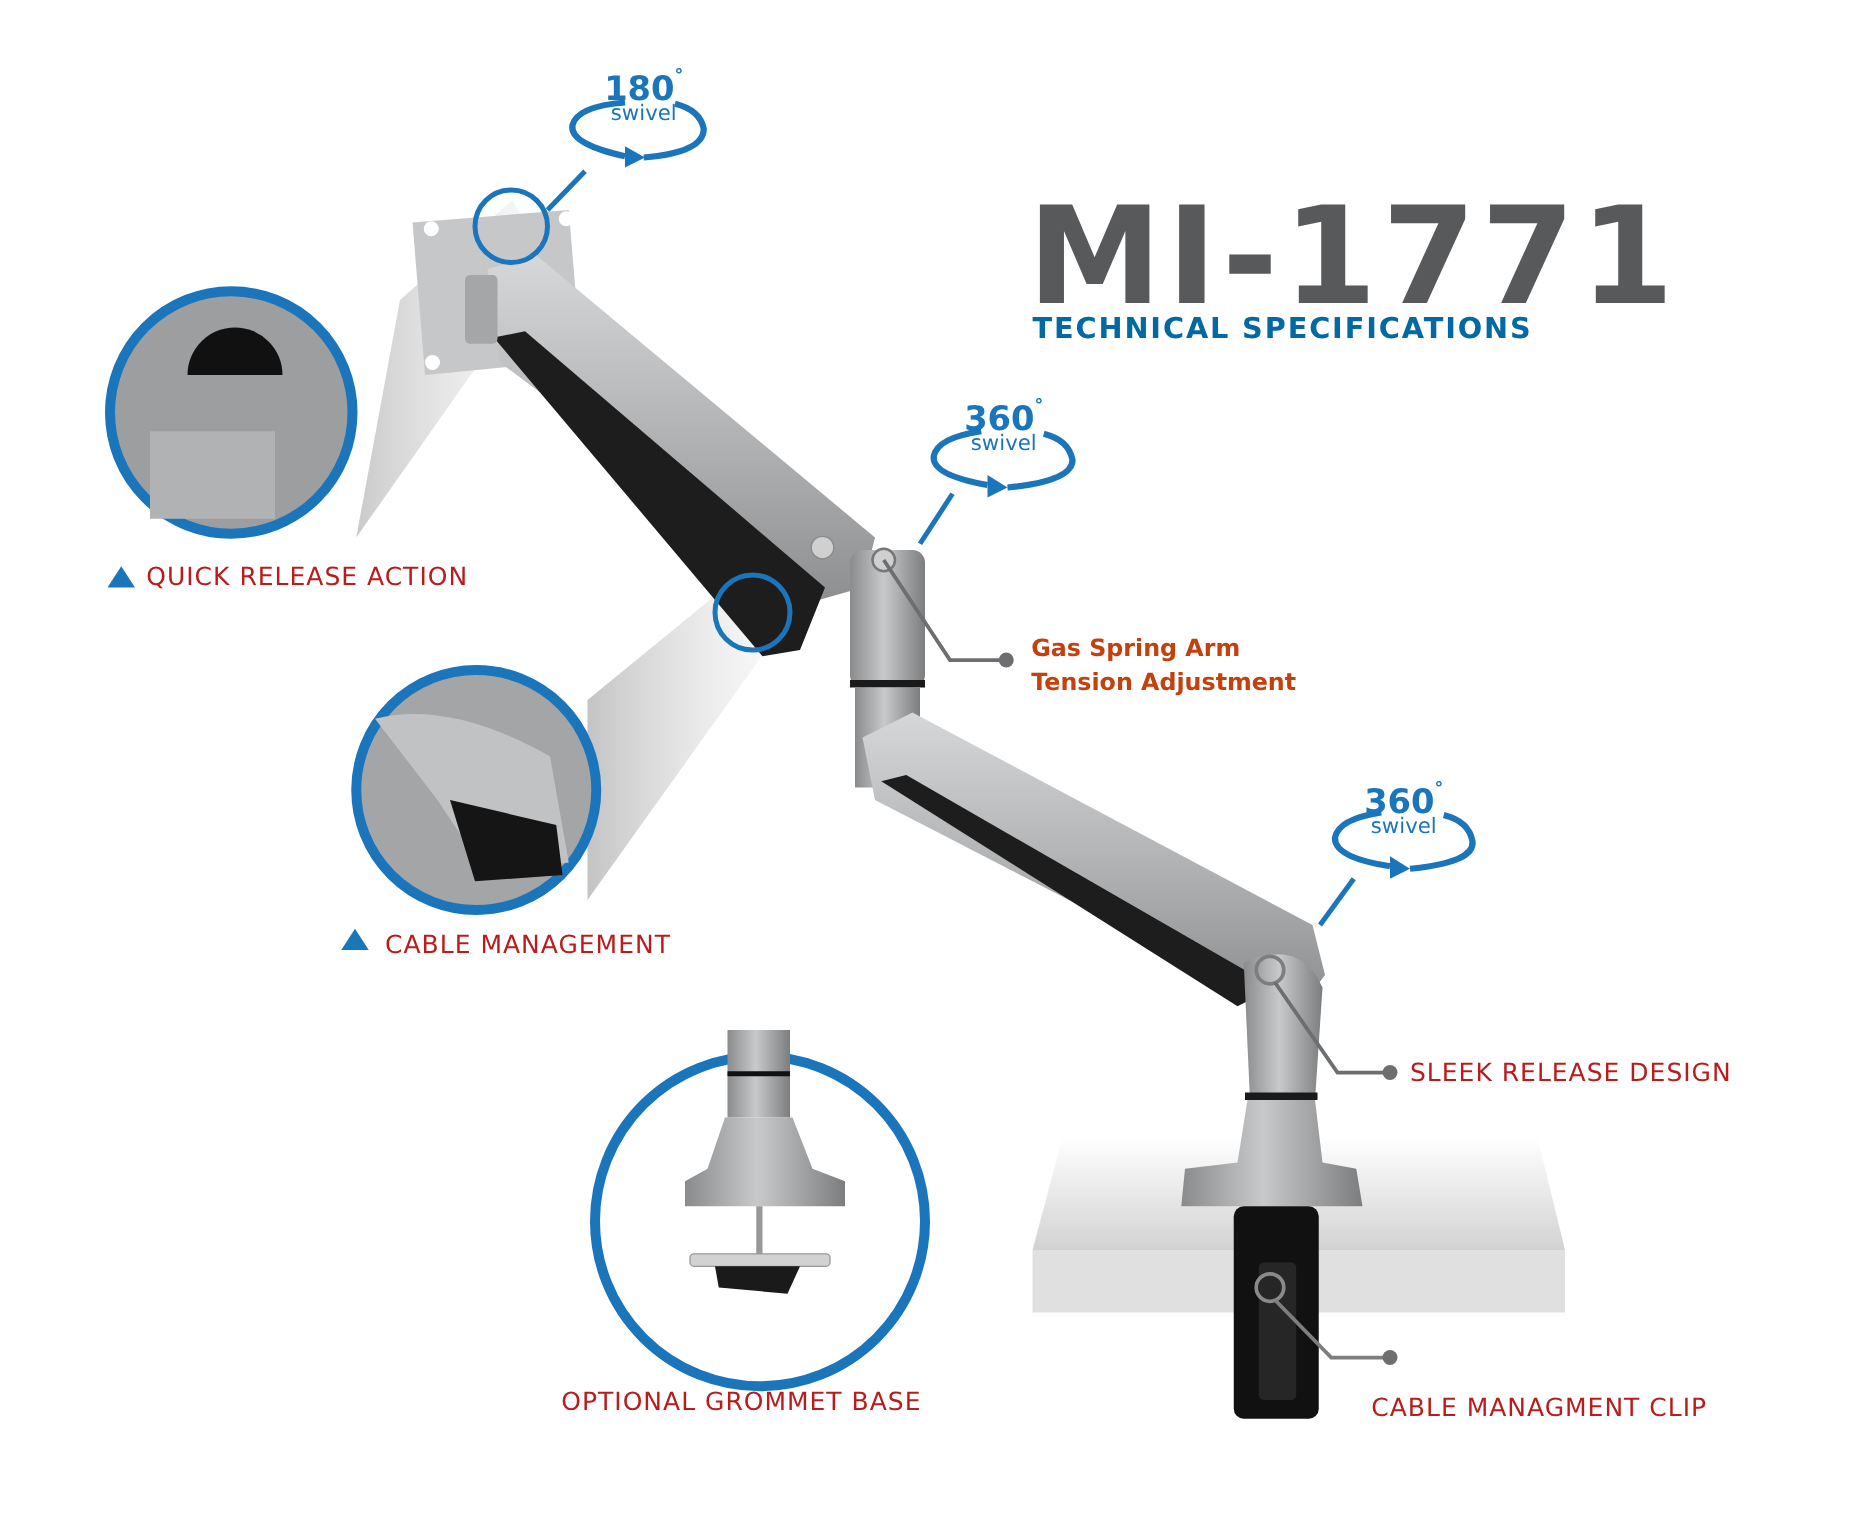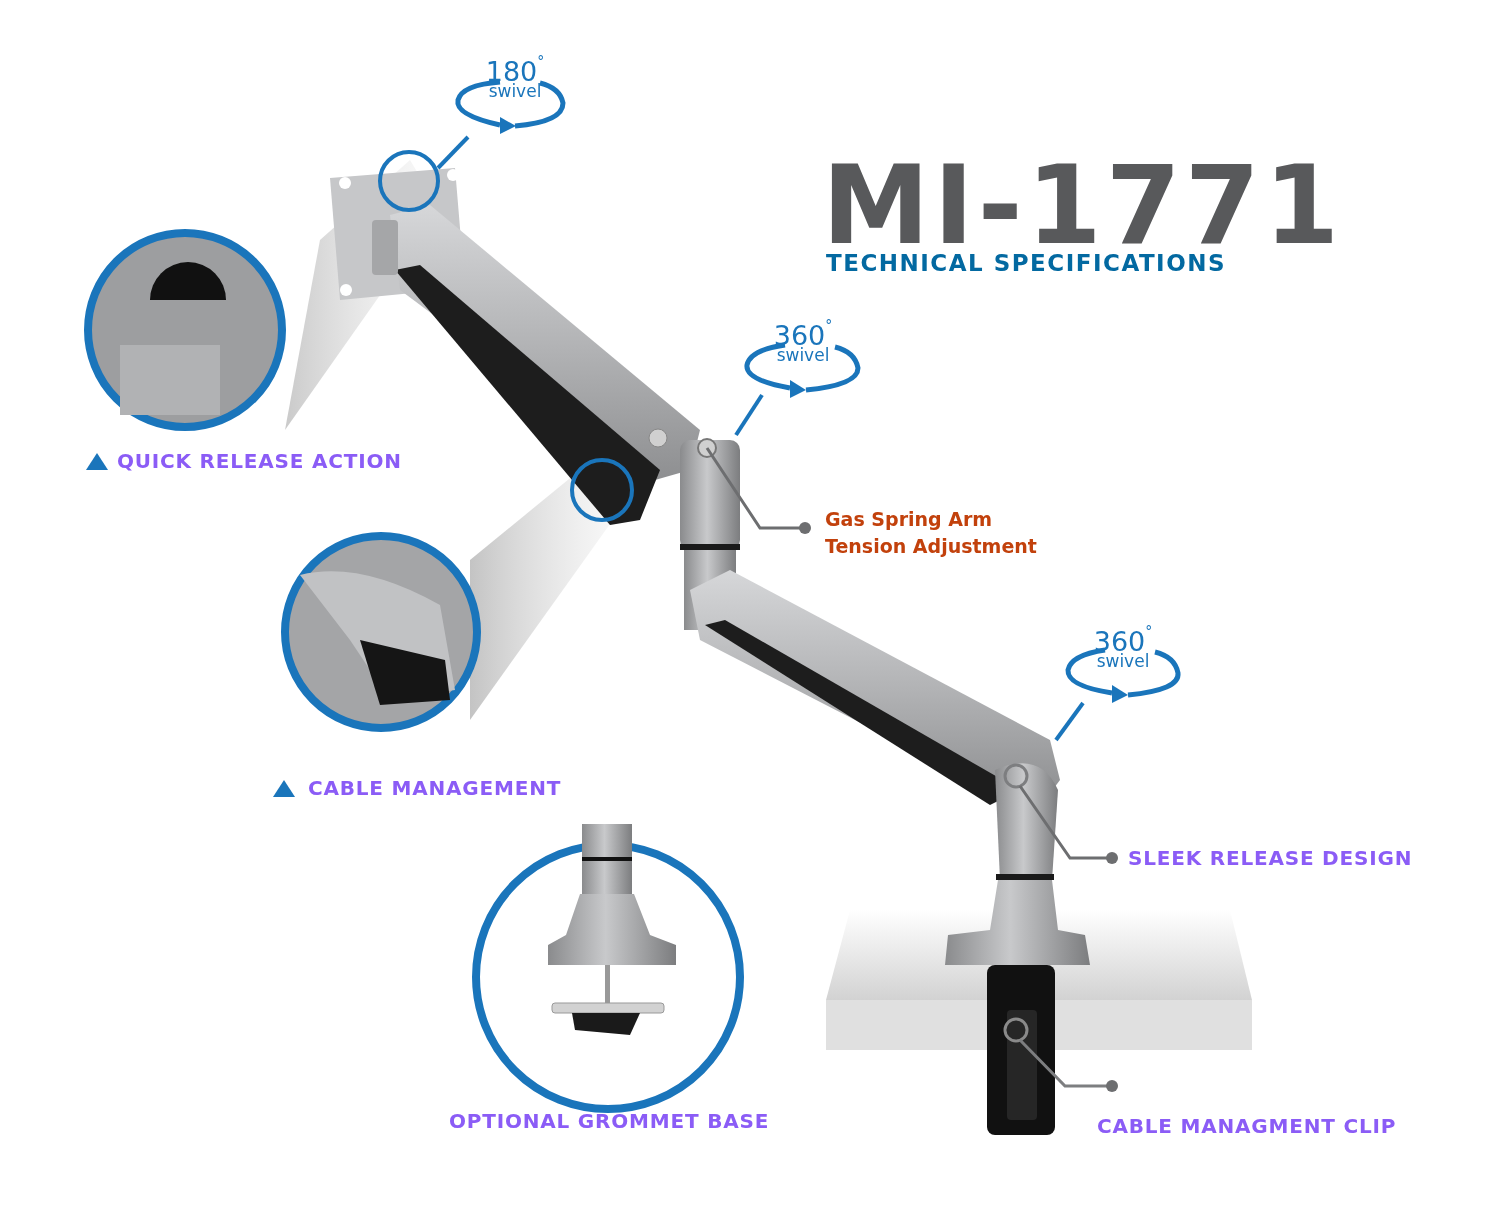--- a/index.html
+++ b/index.html
@@ -3,26 +3,26 @@
 <meta charset="utf-8">
 <style>
   html, body { margin: 0; padding: 0; background: #ffffff; }
   body { width: 1500px; height: 1219px; position: relative; overflow: hidden;
          font-family: "DejaVu Sans", "Liberation Sans", sans-serif; }
   .abs { position: absolute; }
   .title { left: 822px; top: 152px; font-size: 108px; font-weight: bold; color: #58595b;
            letter-spacing: 4px; line-height: 1; text-align: center; }
   .subtitle { left: 826px; top: 250px; font-size: 23px; font-weight: bold; color: #0369a1;
               letter-spacing: 1.5px; }
-  .label { font-size: 20px; font-weight: bold; color: #8b5cf6; letter-spacing: 0.8px; white-space: nowrap; }
+  .label { font-size: 20px; font-weight: normal; color: #b91c1c; letter-spacing: 0.8px; white-space: nowrap; }
   .label-sm { font-size: 19px; font-weight: bold; color: #c2410c; line-height: 27px; white-space: nowrap; }
   .tri { width: 0; height: 0; border-left: 11px solid transparent; border-right: 11px solid transparent;
          border-bottom: 17px solid #1a75bb; }
   .swivel { text-align: center; color: #1a75bb; }
-  .swivel .deg { font-size: 27px; font-weight: normal; line-height: 1; }
+  .swivel .deg { font-size: 27px; font-weight: bold; line-height: 1; }
   .swivel .deg sup { font-size: 14px; vertical-align: top; position: relative; top: -4px; }
   .swivel .word { font-size: 17px; line-height: 1; margin-top: -2px; }
   svg { position: absolute; left: 0; top: 0; }
 </style>
 </head>
 <body>
 
 <svg width="1500" height="1219" viewBox="0 0 1500 1219">
   <defs>
     <linearGradient id="silver" x1="0" y1="0" x2="0" y2="1">
@@ -140,21 +140,21 @@
 </div>
 <div class="abs swivel" style="left:1078px; top:628px; width:90px;">
   <div class="deg"><span>360</span><sup>°</sup></div>
   <div class="word">swivel</div>
 </div>
 
 <div class="abs" style="left:86px; top:449px; display:flex; align-items:center; gap:9px;">
   <div class="tri"></div>
   <span class="label">QUICK RELEASE ACTION</span>
 </div>
-<div class="abs" style="left:273px; top:776px; display:flex; align-items:center; gap:13px;">
+<div class="abs" style="left:273px; top:743px; display:flex; gap:13px;">
   <div class="tri"></div>
   <span class="label">CABLE MANAGEMENT</span>
 </div>
 <div class="abs label" style="left:449px; top:1109px;">OPTIONAL GROMMET BASE</div>
 
 <div class="abs" style="left:825px; top:506px;">
   <div class="label-sm">Gas Spring Arm</div>
   <div class="label-sm">Tension Adjustment</div>
 </div>
 <div class="abs label" style="left:1128px; top:846px;">SLEEK RELEASE DESIGN</div>

